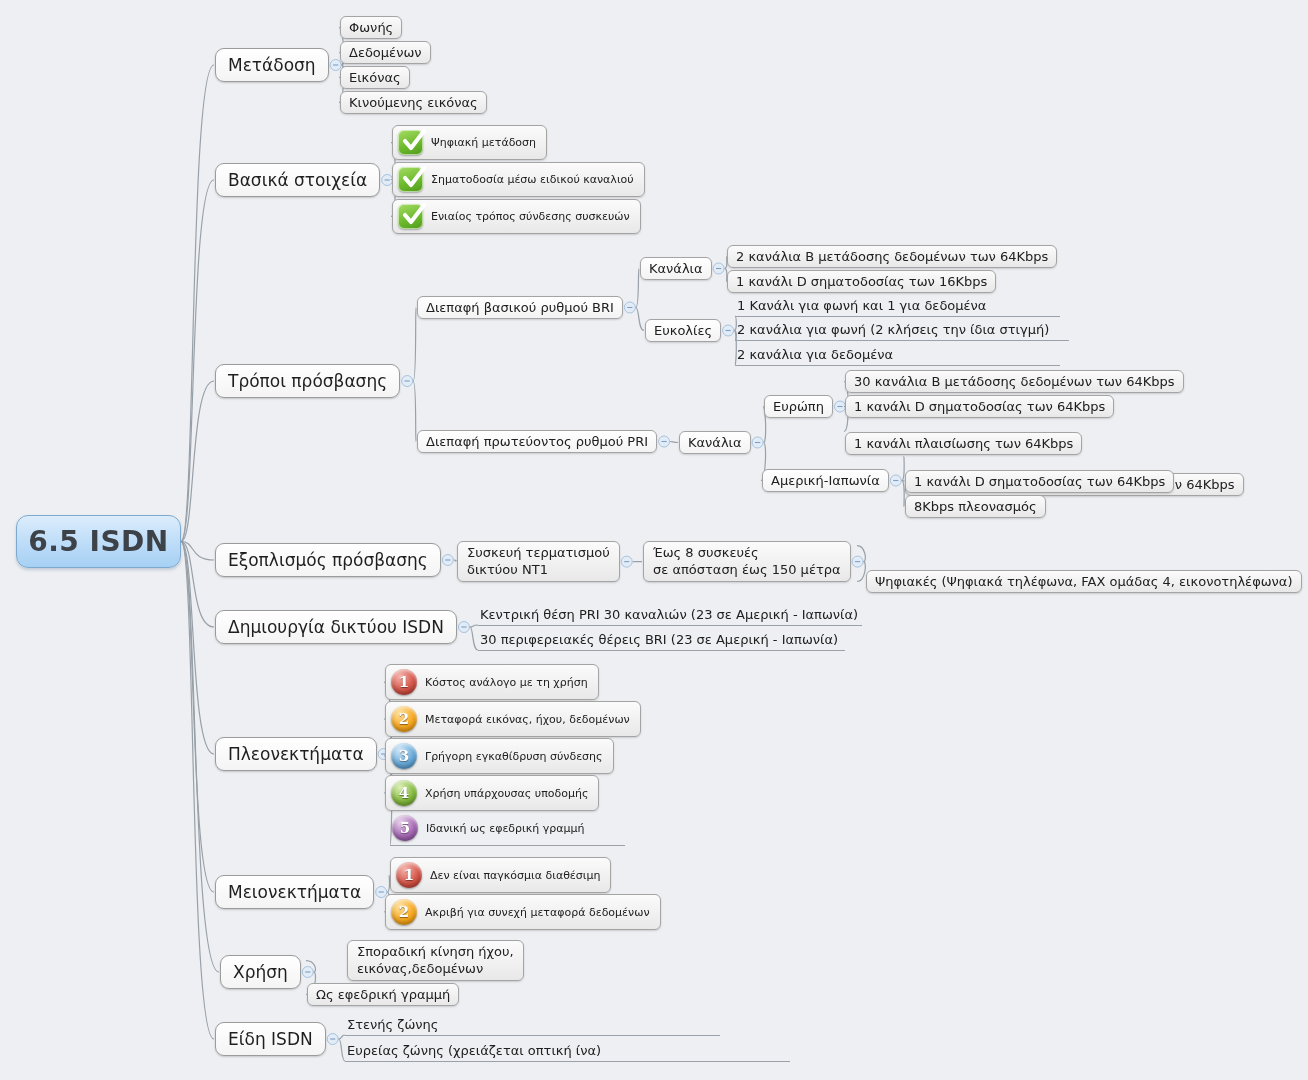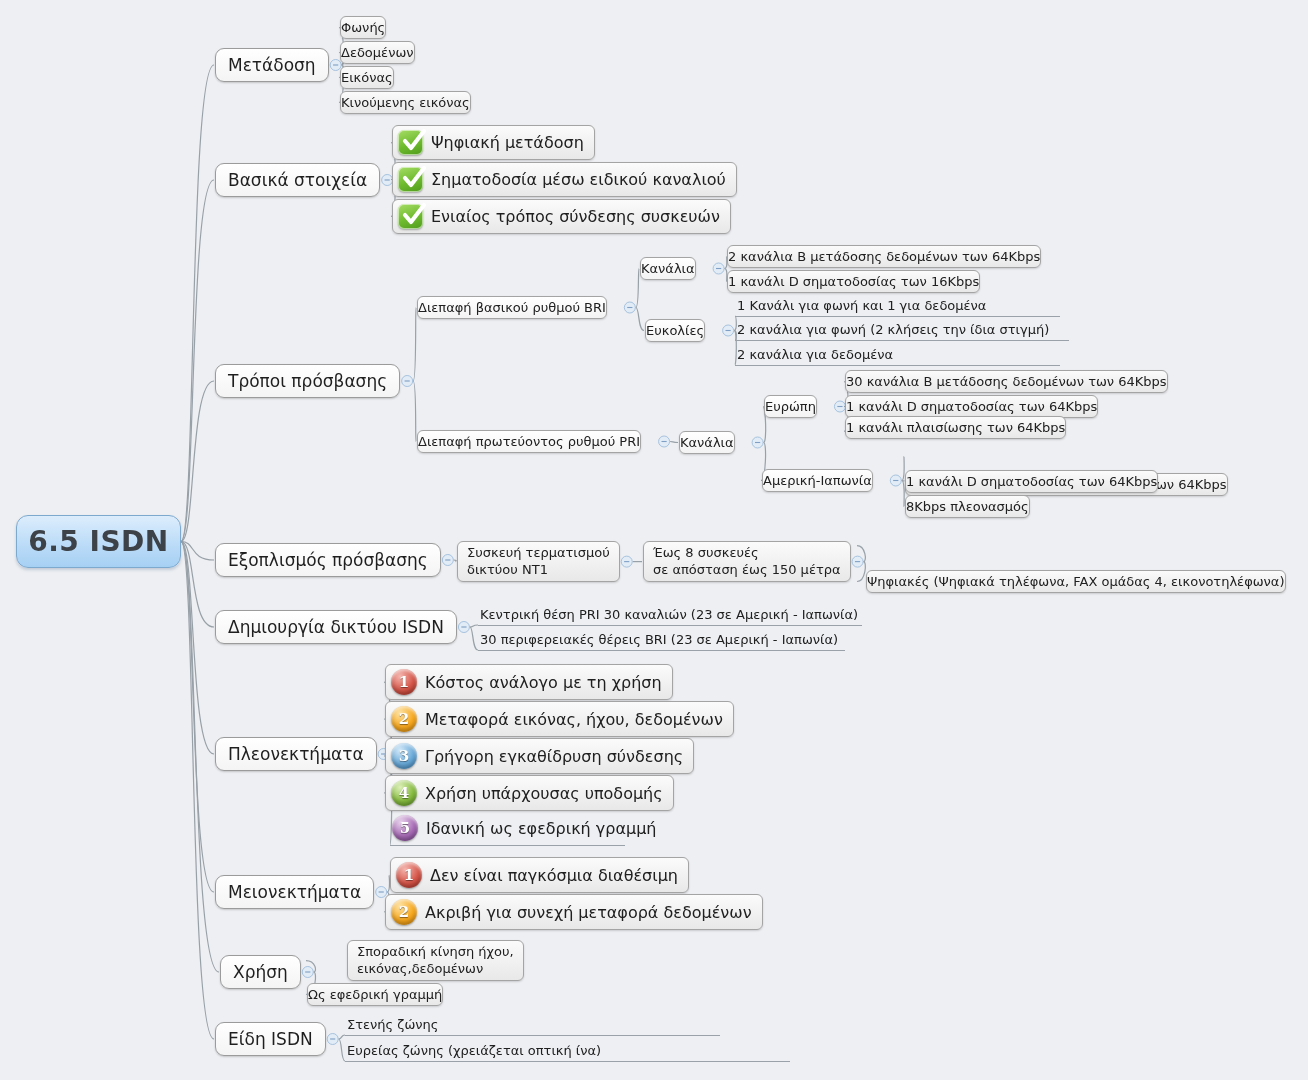--- a/index.html
+++ b/index.html
@@ -23,34 +23,34 @@
   .main{
     background:linear-gradient(180deg,#ffffff 0%,#f4f4f4 100%);
     border:1px solid #9b9b9b;border-radius:9px;
     padding:6px 12px;font-size:17px;color:#1f1f1f;
     box-shadow:0 1px 2px rgba(0,0,0,.18);
   }
   
   .box{
     background:linear-gradient(180deg,#fbfbfb 0%,#e8e8e8 100%);
     border:1px solid #a4a4a4;border-radius:6px;
-    padding:3px 0;font-size:13px;color:#202020;
+    padding:3px 8px;font-size:13px;color:#202020;
     box-shadow:0 1px 2px rgba(0,0,0,.15);
   }
   .box.white{background:linear-gradient(180deg,#ffffff 0%,#f3f3f3 100%);}
   .box.two{padding:3px 9px;line-height:1.28;}
   .box.two span{display:block;}
   
   .line{
     font-size:13px;color:#202020;padding:2px 4px 3px 2px;
     border-bottom:1px solid #9aa1a8;background:transparent;
   }
   
   .irow{display:flex;align-items:center;gap:8px;padding:4px 10px 4px 5px;}
-  .irow .lbl{font-size:16px;}
+  .irow .lbl{font-size:11px;}
   .line.irow{border-bottom:1px solid #9aa1a8;padding:3px 6px 4px 2px;}
   
   .check-icon{
     width:25px;height:25px;flex:0 0 25px;border-radius:6px;
     background:linear-gradient(160deg,#a6dd66 0%,#6fbb2e 55%,#4f9a1c 100%);
     box-shadow:inset 0 0 0 1px rgba(255,255,255,.55),0 1px 2px rgba(0,0,0,.3);
     position:relative;display:inline-block;
   }
   .check-icon svg{position:absolute;left:2px;top:-3px;overflow:visible;}
   
@@ -216,21 +216,21 @@
   <div class="node line" style="left:735px;top:296px;width:325px;">1 Κανάλι για φωνή και 1 για δεδομένα</div>
   <div class="node line" style="left:735px;top:320px;width:334px;">2 κανάλια για φωνή (2 κλήσεις την ίδια στιγμή)</div>
   <div class="node line" style="left:735px;top:345px;width:325px;">2 κανάλια για δεδομένα</div>
 
   <div class="node box white" id="ch2" style="left:679px;top:431px;">Κανάλια</div>
   <div class="node box white" id="eur" style="left:764px;top:395px;">Ευρώπη</div>
   <div class="node box white" id="amj" style="left:762px;top:469px;">Αμερική-Ιαπωνία</div>
 
   <div class="node box" style="left:845px;top:370px;">30 κανάλια B μετάδοσης δεδομένων των 64Kbps</div>
   <div class="node box" style="left:845px;top:395px;">1 κανάλι D σηματοδοσίας των 64Kbps</div>
-  <div class="node box" style="left:845px;top:416px;">1 κανάλι πλαισίωσης των 64Kbps</div>
+  <div class="node box" style="left:845px;top:432px;">1 κανάλι πλαισίωσης των 64Kbps</div>
 
   <div class="node box" style="left:905px;top:445px;margin-top:28px;">23 κανάλια B μετάδοσης δεδομένων των 64Kbps</div>
   <div class="node box" style="left:905px;top:470px;">1 κανάλι D σηματοδοσίας των 64Kbps</div>
   <div class="node box" style="left:905px;top:495px;">8Kbps πλεονασμός</div>
 
   <div class="node box two" id="nt1" style="left:457px;top:541px;">
     <span>Συσκευή τερματισμού</span>
     <span>δικτύου NT1</span>
   </div>
   <div class="node box two" id="dev8" style="left:643px;top:541px;">

